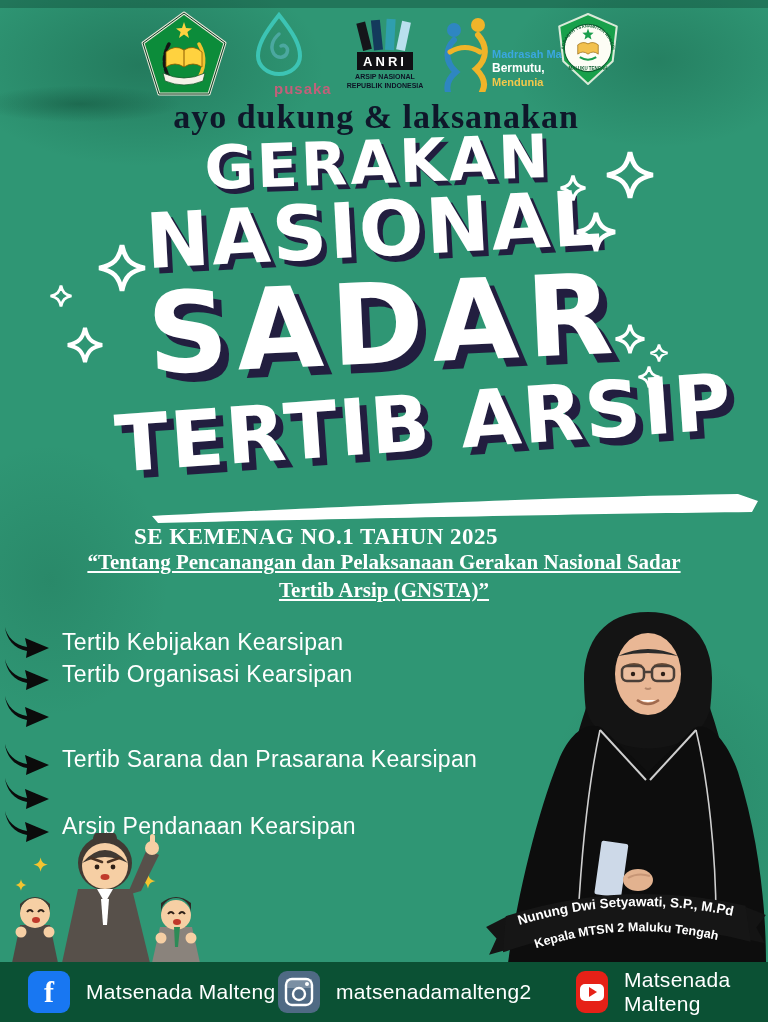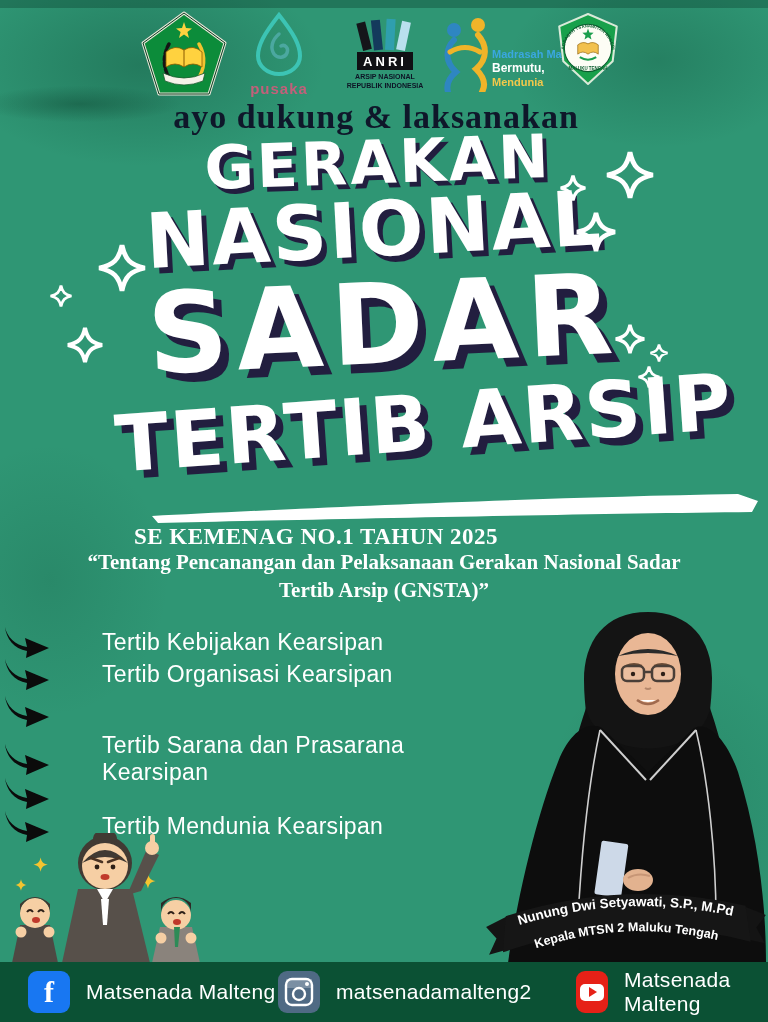--- a/index.html
+++ b/index.html
@@ -11,42 +11,42 @@
   .tex1{top:-50px;left:-70px;width:420px;height:230px;background:radial-gradient(ellipse at center,rgba(16,78,56,.38),transparent 62%);}
   .tex2{top:-40px;right:-60px;width:340px;height:200px;background:radial-gradient(ellipse at center,rgba(16,78,56,.30),transparent 62%);}
   .tex3{top:420px;left:-90px;width:280px;height:320px;background:radial-gradient(ellipse at center,rgba(16,78,56,.18),transparent 60%);}
   .tex4{top:620px;right:-70px;width:320px;height:400px;background:radial-gradient(ellipse at center,rgba(16,78,56,.20),transparent 60%);}
   .tex5{top:84px;left:-30px;width:220px;height:40px;background:radial-gradient(ellipse at center,rgba(14,70,50,.45),transparent 65%);}
   .topstrip{top:0;left:0;width:768px;height:8px;background:rgba(10,60,42,.35);}
 
   
   .logos{top:8px;left:0;width:768px;height:92px;}
   .logo{position:absolute;}
-  .pusaka-label{font-weight:bold;font-size:15px;color:#c2607a;letter-spacing:1px;text-align:center;}
+  .pusaka-label{font-weight:bold;font-size:15px;color:#c2607a;letter-spacing:1px;margin-left:30px;}
 
   
   .tagline{top:98px;left:0;width:752px;text-align:center;color:#0f172a;
            font-family:"Liberation Serif",serif;font-weight:bold;font-size:34px;letter-spacing:1px;}
   .big{position:absolute;width:768px;text-align:center;color:#fff;font-family:"DejaVu Sans",sans-serif;
        font-weight:bold;line-height:1;white-space:nowrap;}
   .t1{top:132px;left:-6px;font-size:60px;letter-spacing:3px;transform:rotate(-2deg);text-shadow:4px 5px 0 #221e3f;}
   .t2{top:192px;left:-10px;font-size:76px;letter-spacing:2px;transform:rotate(-3deg);text-shadow:5px 6px 0 #221e3f;}
   .t3{top:268px;left:0;font-size:112px;letter-spacing:8px;transform:rotate(-2.5deg);text-shadow:8px 9px 0 #221e3f;}
   .t4{top:384px;left:40px;font-size:78px;letter-spacing:2px;transform:rotate(-4deg);text-shadow:7px 8px 0 #221e3f;}
 
   .underline{top:492px;left:150px;}
 
   .subtitle{top:524px;left:0;width:632px;text-align:center;color:#fff;
             font-family:"Liberation Serif",serif;font-weight:bold;font-size:23px;letter-spacing:.5px;}
   .desc{top:549px;left:84px;width:600px;text-align:center;color:#fff;
-        font-family:"Liberation Serif",serif;font-weight:bold;font-size:21px;line-height:1.32;}
+        font-family:"Liberation Serif",serif;font-weight:bold;font-size:21px;line-height:1.32;text-decoration:underline;}
 
   
   .checklist{top:620px;left:4px;width:480px;}
-  .citem{display:flex;align-items:center;height:32px;gap:40px;}
+  .citem{display:flex;align-items:center;height:32px;}
   .citem svg{flex:0 0 auto;margin-right:12px;}
   .citem span{color:#fff;font-size:23px;letter-spacing:.3px;}
   .citem:nth-child(1){margin-top:6px;}
   .citem:nth-child(2){}
   .citem:nth-child(3){margin-top:5px;}
   .citem:nth-child(4){margin-top:16px;}
   .citem:nth-child(5){margin-top:2px;}
   .citem:nth-child(6){margin-top:1px;}
 
   
@@ -217,21 +217,21 @@
     </div>
     <div class="citem">
       <svg width="46" height="34" viewBox="0 0 46 34">
           <path d="M1,2 C3,12 11,20 23,22 L21,13 L45,23 L22,33 L23,26 C10,24 2,13 1,2 Z" fill="#0b0b0b"></path>
         </svg>
     </div>
     <div class="citem">
       <svg width="46" height="34" viewBox="0 0 46 34">
           <path d="M1,2 C3,12 11,20 23,22 L21,13 L45,23 L22,33 L23,26 C10,24 2,13 1,2 Z" fill="#0b0b0b"></path>
         </svg>
-      <span>Tertib Mendunia Kearsipan</span>
+      <span>Arsip Pendanaan Kearsipan</span>
     </div>
   </div>
 
   <svg class="abs photo" width="270" height="353" viewBox="0 0 270 353">
     <path d="M150,2 C106,2 86,32 86,70 C86,112 98,140 86,162 L214,162 C202,140 214,110 214,68 C214,30 192,2 150,2 Z" fill="#141414"></path>
     <ellipse cx="150" cy="64" rx="33" ry="41" fill="#e9b795"></ellipse>
     <path d="M120,46 Q150,32 180,46 Q150,40 120,46 Z" fill="#2a2a2a"></path>
     <path d="M128,56 Q136,52 144,56" stroke="#6b4c36" stroke-width="2" fill="none"></path>
     <path d="M156,56 Q164,52 172,56" stroke="#6b4c36" stroke-width="2" fill="none"></path>
     <rect x="124" y="56" width="22" height="15" rx="5" fill="rgba(255,255,255,.10)" stroke="#4a3f38" stroke-width="2.5"></rect>

